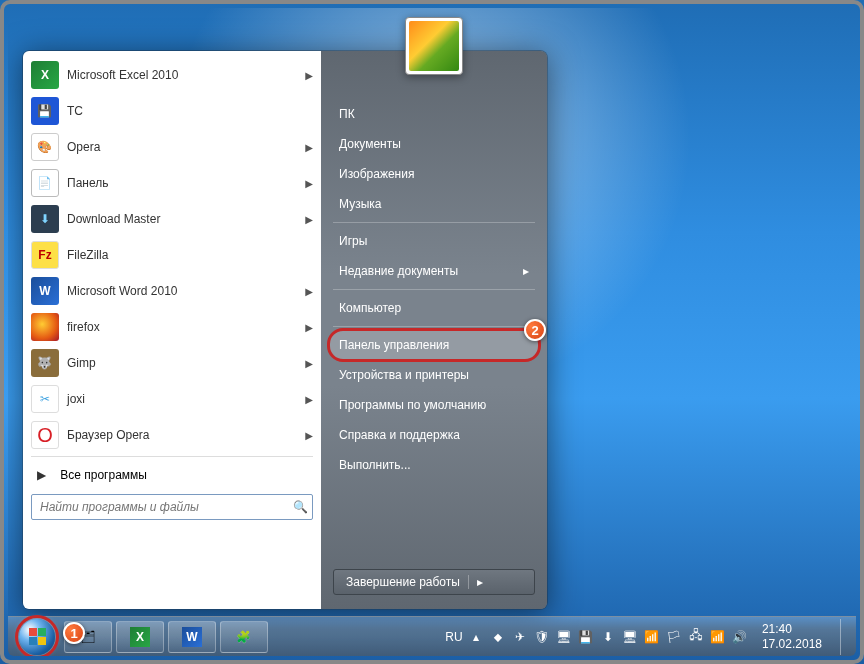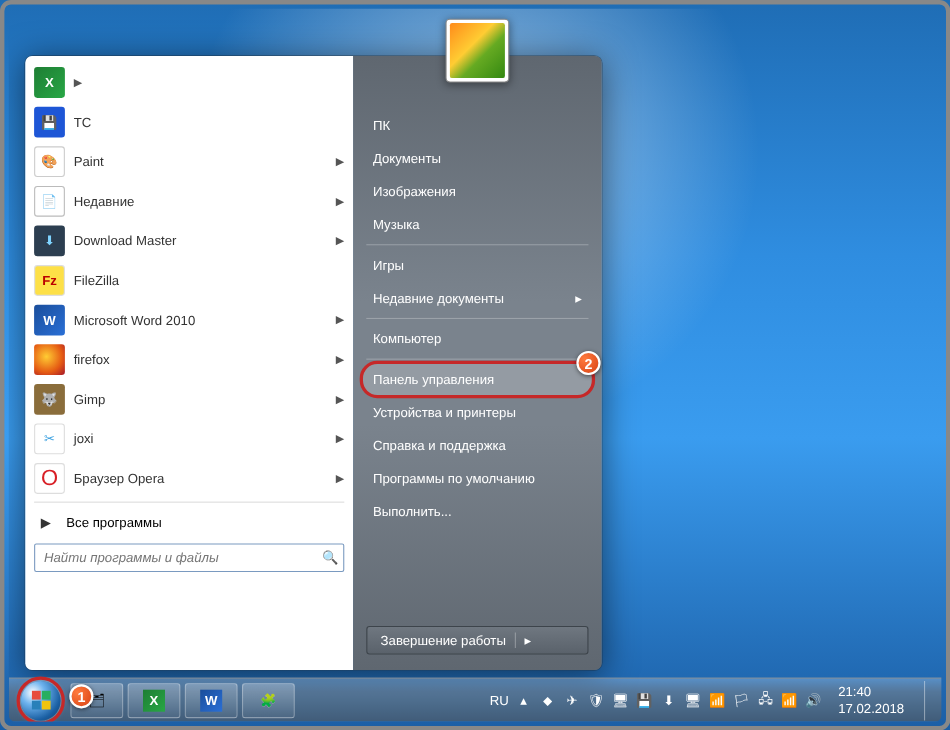--- a/index.html
+++ b/index.html
@@ -58,34 +58,35 @@
 <body>
 
 <div class="desktop">
   <div class="light"></div>
 
   <div class="startmenu">
     <div class="sm-left">
       <div id="progs">
           <div class="prog">
             <span class="picon i-excel">X</span>
+            <span class="lbl">Microsoft Excel 2010</span>
             <span class="arr">▶</span>
           </div>
           <div class="prog">
             <span class="picon i-tc">💾</span>
             <span class="lbl">TC</span>
           </div>
           <div class="prog">
             <span class="picon i-paint">🎨</span>
-            <span class="lbl">Paint</span>
+            <span class="lbl">Opera</span>
             <span class="arr">▶</span>
           </div>
           <div class="prog">
             <span class="picon i-note">📄</span>
-            <span class="lbl">Недавние</span>
+            <span class="lbl">Панель</span>
             <span class="arr">▶</span>
           </div>
           <div class="prog">
             <span class="picon i-dm">⬇</span>
             <span class="lbl">Download Master</span>
             <span class="arr">▶</span>
           </div>
           <div class="prog">
             <span class="picon i-fz">Fz</span>
             <span class="lbl">FileZilla</span>
@@ -159,24 +160,24 @@
             <span>Компьютер</span>
           </div>
           <div class="rsep"></div>
           <div class="ritem hl">
             <span>Панель управления</span>
           </div>
           <div class="ritem">
             <span>Устройства и принтеры</span>
           </div>
           <div class="ritem">
+            <span>Программы по умолчанию</span>
+          </div>
+          <div class="ritem">
             <span>Справка и поддержка</span>
-          </div>
-          <div class="ritem">
-            <span>Программы по умолчанию</span>
           </div>
           <div class="ritem">
             <span>Выполнить...</span>
           </div>
         </div>
       <div class="shutdown">
         <div class="shutbtn">
           <span>Завершение работы</span>
           <span class="tri">▸</span>
         </div>

